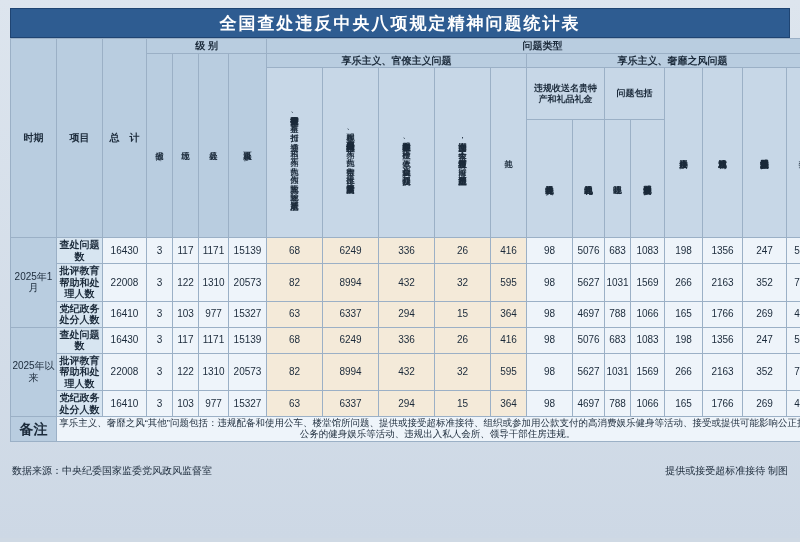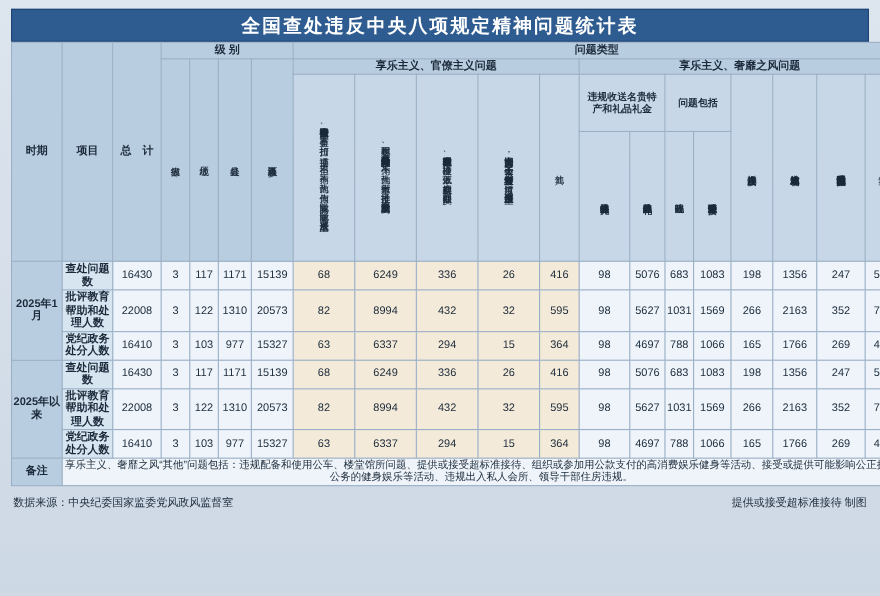--- a/index.html
+++ b/index.html
@@ -77,56 +77,56 @@
     padding: 3px 0;
   }
   .vwrap {
     display: flex;
     justify-content: center;
     align-items: center;
     height: 100%;
   }
   .period {
     background: #b9cde0;
-    font-weight: bold;
+    font-weight: normal;
     font-size: 10px;
   }
   .rowlbl {
     background: #d7e5f1;
     font-weight: bold;
     font-size: 10px;
     line-height: 1.25;
   }
   .data {
     background: #eef4fa;
     font-size: 10px;
   }
   .data.alt {
     background: #f4ead9;
   }
   .remark-lbl {
     background: #b9cde0;
     font-weight: bold;
-    font-size: 10px;
+    font-size: 14px;
   }
   .remark-body {
     background: #eef4fa;
     font-size: 9.5px;
     text-align: left;
     padding: 4px 6px;
     line-height: 1.5;
   }
   .footer {
     width: 780px;
     display: flex;
     justify-content: space-between;
     align-items: center;
     font-size: 10px;
     color: #1b2a3a;
-    margin-top: 6px;
+    margin-top: 20px;
     padding: 2px 2px;
   }
 </style>
 </head>
 <body>
 
 <div id="page">
 
   <div class="title-bar">全国查处违反中央八项规定精神问题统计表</div>
 

